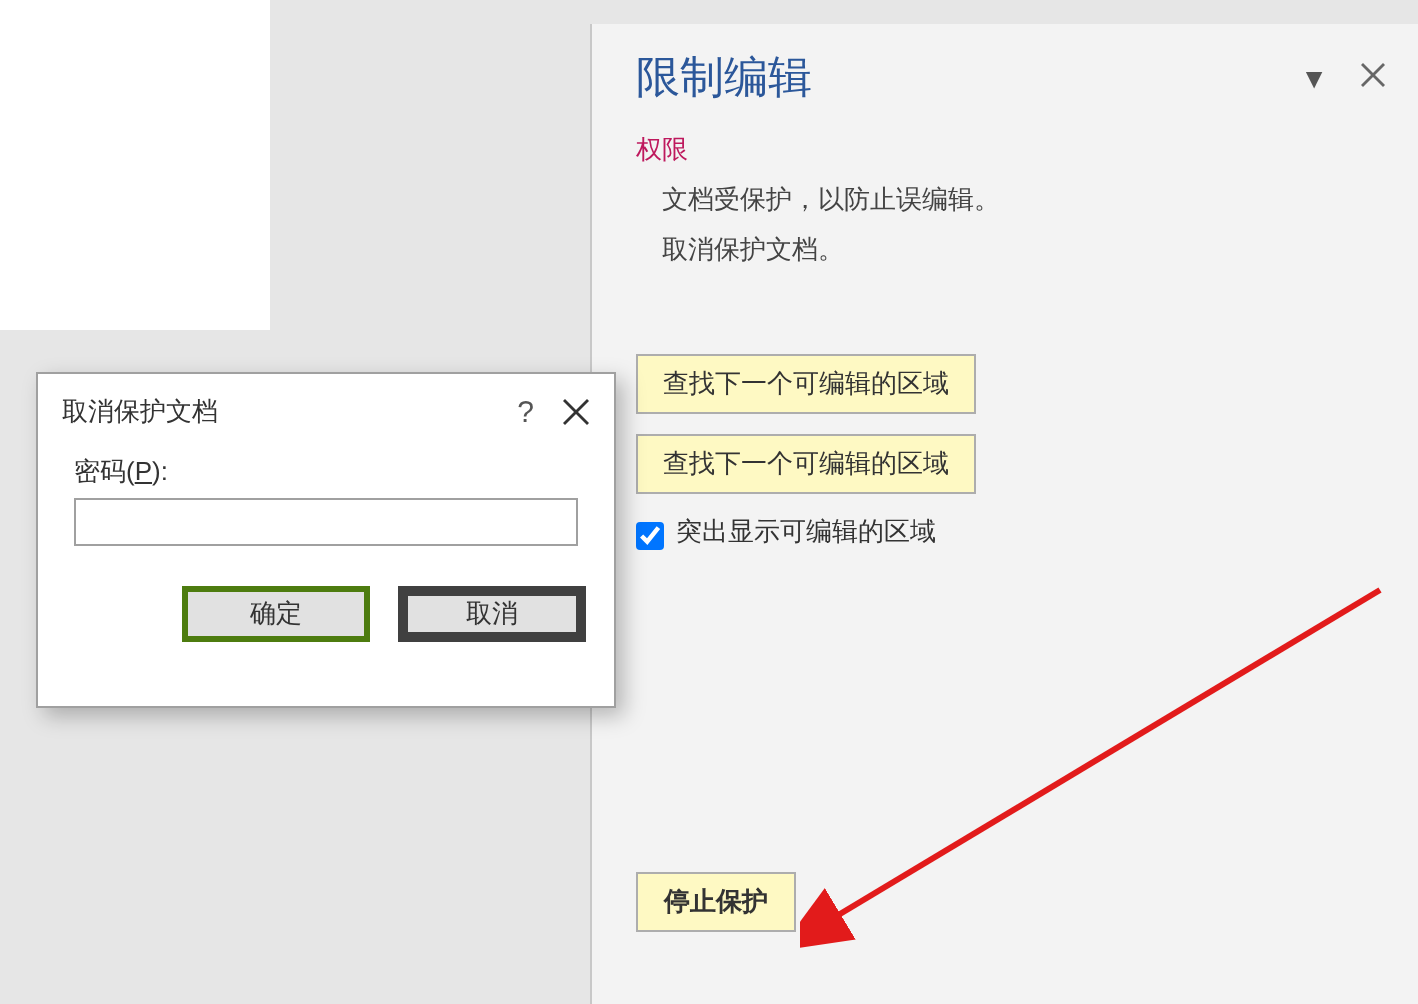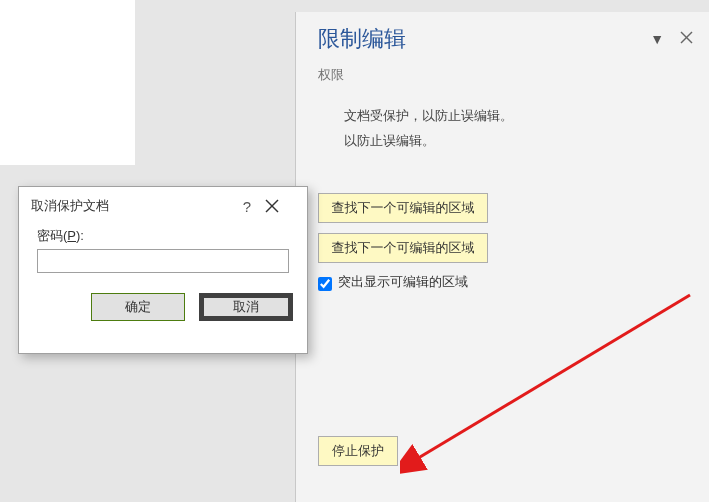--- a/index.html
+++ b/index.html
@@ -9,60 +9,60 @@
       background: #fff;
     }
     .panel {
       position: absolute; right: 0; top: 12px; width: 414px; height: 502px;
       background: #f3f3f3; border-left: 1px solid #c8c8c8; padding: 12px 16px 12px 22px;
     }
     .panel-header { display: flex; align-items: center; justify-content: space-between; margin-bottom: 12px; }
     .panel-title { color: #2b579a; font-size: 22px; font-weight: 400; }
     .panel-controls { display: flex; gap: 16px; align-items: center; }
     .panel-controls span { cursor: pointer; color: #555; font-size: 14px; }
-    .section-label { font-size: 13px; color: #737373; margin-bottom: 20px; }
-    .info-text { font-size: 13px; color: #444; margin-left: 26px; line-height: 1.9; }
+    .section-label { font-size: 13px; color: #be185d; margin-bottom: 4px; }
+    .info-text { font-size: 13px; color: #444; margin-left: 13px; line-height: 1.9; }
     .info-block { margin-bottom: 40px; }
     .btn {
       display: block; background: #fef9c3; border: 1px solid #adadad;
       padding: 5px 10px; font-size: 13px; color: #333; cursor: pointer;
       margin-bottom: 10px; min-width: 170px; text-align: center;
     }
     .checkbox-row { display: flex; align-items: flex-end; gap: 6px; font-size: 13px; color: #333; margin-top: 2px; }
     .checkbox-row input { width: 14px; height: 14px; }
     .stop-btn {
       position: absolute; bottom: 38px; left: 22px;
     }
     .dialog {
       position: absolute; left: 18px; top: 186px; width: 290px; height: 168px;
       background: #fff; border: 1px solid #a0a0a0;
       box-shadow: 4px 4px 10px rgba(0,0,0,0.25);
     }
     .dialog-titlebar {
       display: flex; align-items: center; justify-content: space-between;
-      padding: 10px 28px 8px 12px; font-size: 13px; color: #333;
+      padding: 10px 12px 8px 12px; font-size: 13px; color: #333;
     }
     .dialog-controls { display: flex; gap: 14px; align-items: center; }
     .dialog-help { font-size: 15px; color: #555; cursor: pointer; }
     .dialog-close { cursor: pointer; display: flex; }
     .dialog-body { padding: 4px 18px; }
     .field-label { font-size: 13px; color: #333; margin-bottom: 4px; }
     .field-label u { text-decoration: underline; }
     .pw-input {
       width: 100%; height: 24px; border: 1px solid #a0a0a0; padding: 2px 4px;
       font-size: 13px; outline: none;
     }
     .dialog-buttons {
       display: flex; gap: 14px; justify-content: flex-end; padding: 16px 14px 12px 14px;
     }
     .dlg-btn {
       width: 94px; height: 28px; border: 5px solid #404040; background: #e1e1e1;
       font-size: 13px; color: #333; cursor: pointer;
     }
-    .dlg-btn.primary { border: 1px solid #4d7c0f; }
+    .dlg-btn.primary { border: 3px solid #4d7c0f; }
     .arrow {
       position: absolute; left: 400px; top: 290px; pointer-events: none;
     }
   </style>
 </head>
 <body>
 
 <div class="doc-bg"></div>
 
 <div class="panel">
@@ -74,29 +74,29 @@
         <svg width="13" height="13" viewBox="0 0 13 13">
             <line x1="1" y1="1" x2="12" y2="12" stroke="#666" stroke-width="1.4"></line>
             <line x1="12" y1="1" x2="1" y2="12" stroke="#666" stroke-width="1.4"></line>
           </svg>
       </span>
     </div>
   </div>
   <div class="section-label">权限</div>
   <div class="info-block">
     <div class="info-text">文档受保护，以防止误编辑。</div>
-    <div class="info-text">以防止误编辑。</div>
+    <div class="info-text">取消保护文档。</div>
   </div>
   <button class="btn">查找下一个可编辑的区域</button>
   <button class="btn">查找下一个可编辑的区域</button>
   <label class="checkbox-row">
     <input type="checkbox" checked="" style="">
     <span>突出显示可编辑的区域</span>
   </label>
-  <button class="btn stop-btn" style="min-width:80px;">停止保护</button>
+  <button class="btn stop-btn" style="min-width:80px;font-weight:bold;">停止保护</button>
 </div>
 
 <div class="dialog">
   <div class="dialog-titlebar">
     <div>取消保护文档</div>
     <div class="dialog-controls">
       <span class="dialog-help">?</span>
       <span class="dialog-close">
         <svg width="14" height="14" viewBox="0 0 14 14">
             <line x1="1" y1="1" x2="13" y2="13" stroke="#333" stroke-width="1.4"></line>

